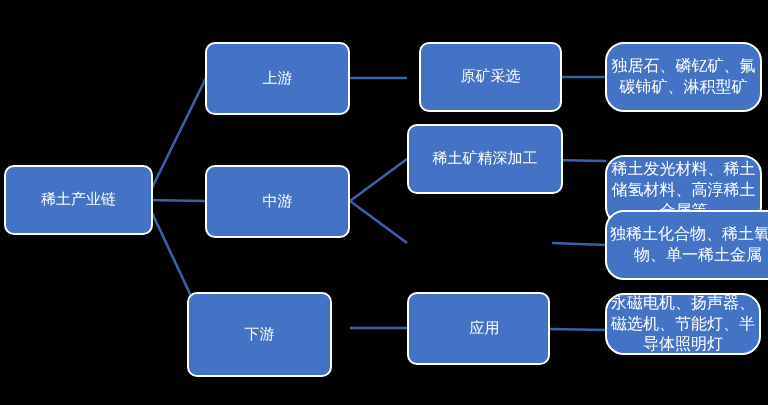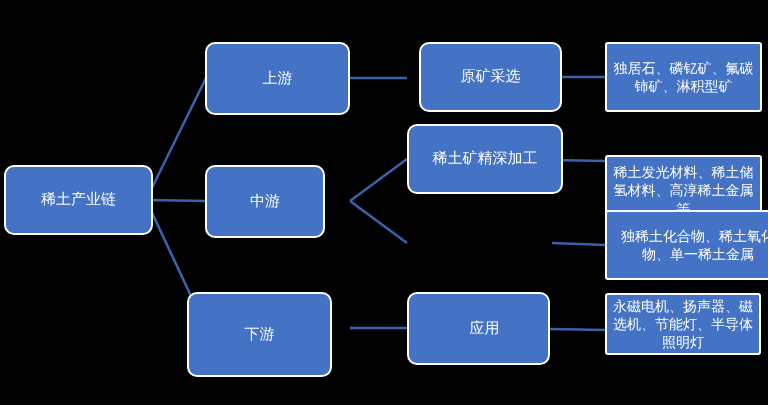--- a/index.html
+++ b/index.html
@@ -35,28 +35,28 @@
     color: var(--text, #FFFFFF);
     display: flex;
     align-items: center;
     justify-content: center;
     text-align: center;
     font-size: 15px;
     line-height: 1.3;
     padding: 2px 4px;
   }
   .node.small {
-    font-size: 14px;
-    border-radius: 3px;
+    font-size: 16px;
+    border-radius: 19px;
     padding: 2px 2px;
   }
   
   .n-root        { left: 4px;   top: 165px; width: 149px; height: 70px; }
   .n-upstream    { left: 205px; top: 42px;  width: 145px; height: 73px; align-items: center; }
-  .n-midstream   { left: 205px; top: 165px; width: 120px; height: 73px; }
+  .n-midstream   { left: 205px; top: 165px; width: 145px; height: 73px; }
   .n-downstream  { left: 187px; top: 292px; width: 145px; height: 85px; }
   .n-mining      { left: 419px; top: 42px;  width: 143px; height: 70px; }
   .n-processing  { left: 407px; top: 124px; width: 156px; height: 70px; }
   .n-smelting    { left: 407px; top: 208px; width: 145px; height: 70px; }
   .n-application { left: 407px; top: 292px; width: 143px; height: 73px; padding-left: 16px; }
   .n-mining-out      { left: 605px; top: 42px;  width: 157px; height: 70px; }
   .n-processing-out  { left: 605px; top: 126px; width: 157px; height: 71px; margin-top: 29px; }
   .n-smelting-out    { left: 605px; top: 210px; width: 186px; height: 70px; }
   .n-application-out { left: 605px; top: 293px; width: 156px; height: 62px; }
 </style>

